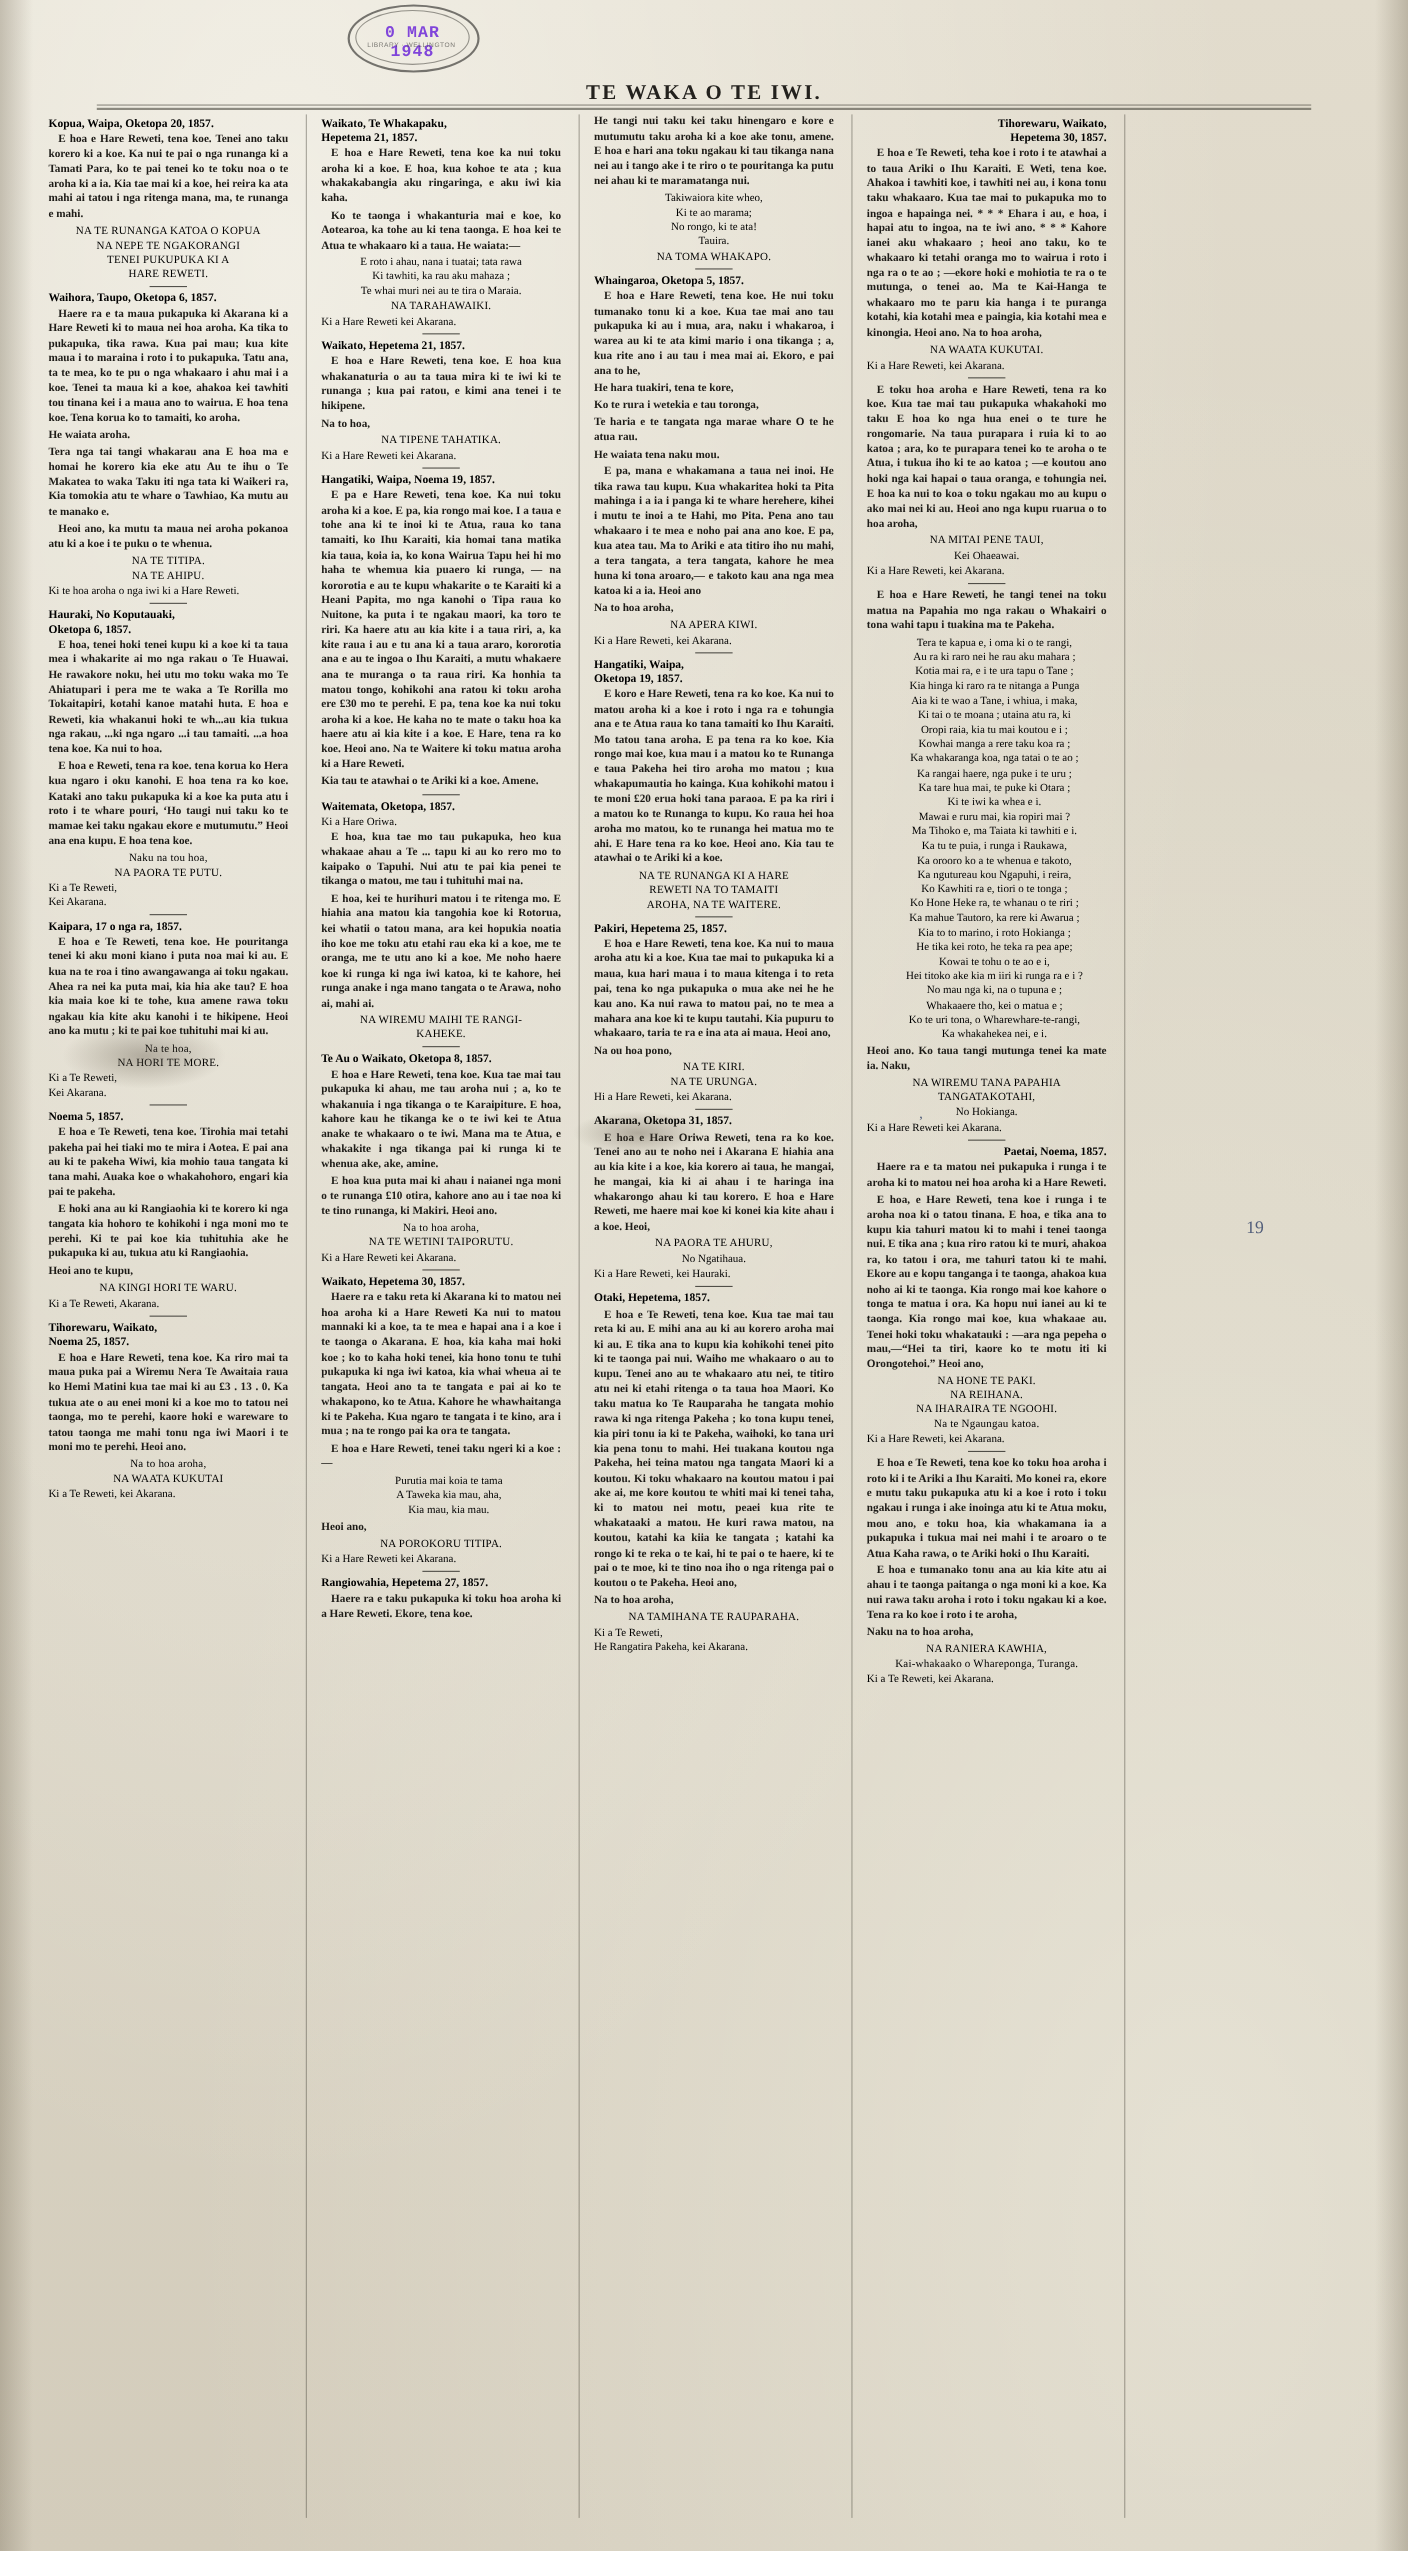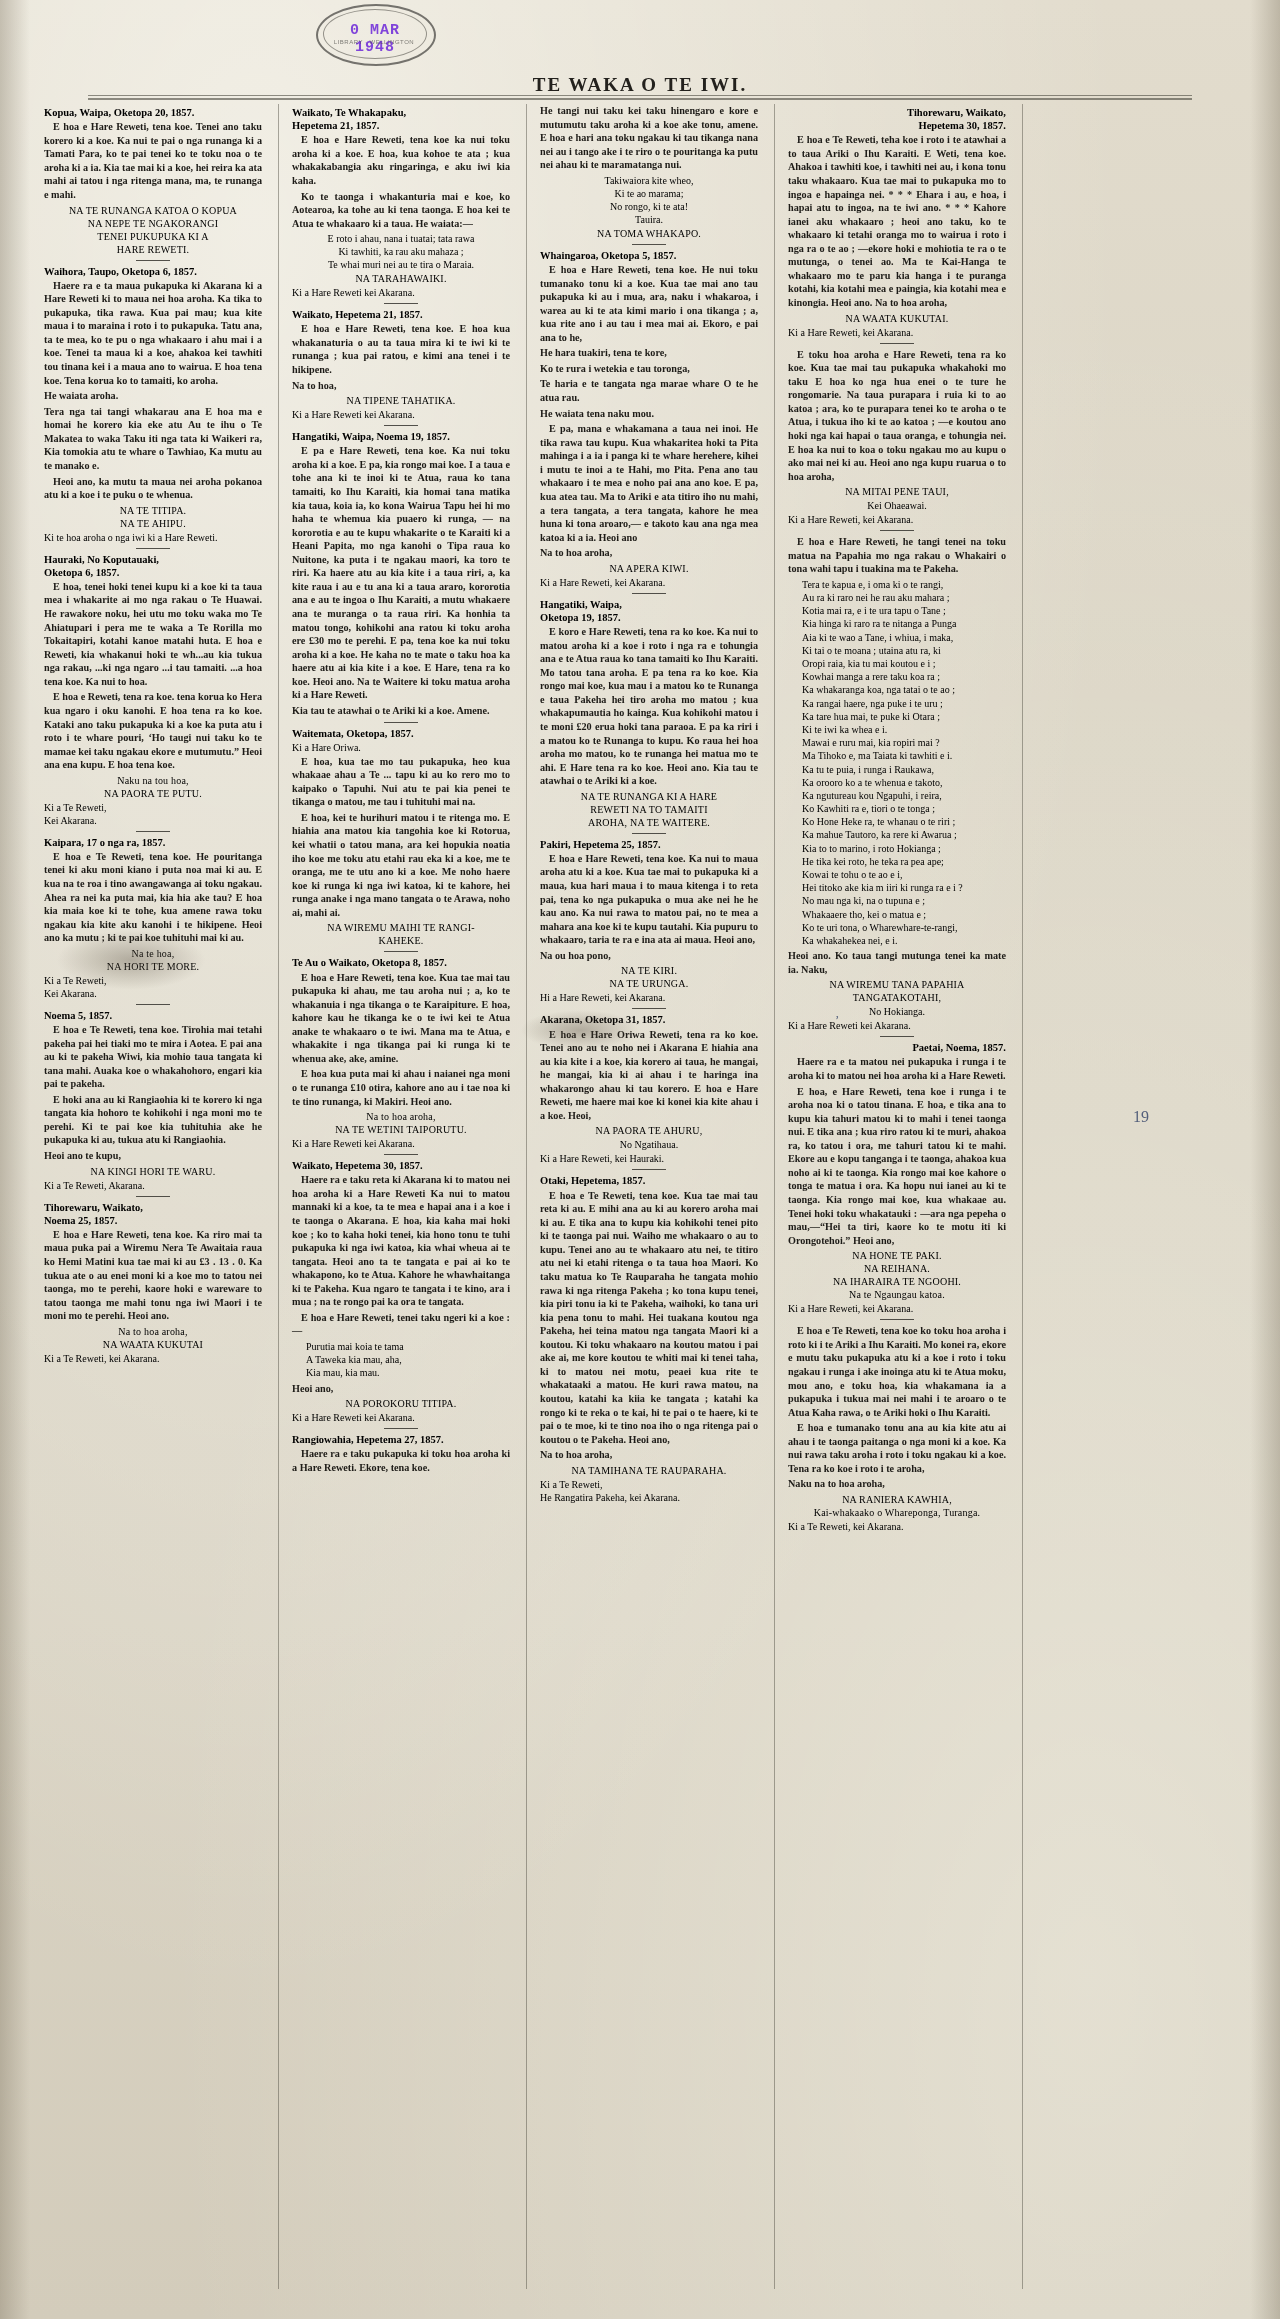--- a/index.html
+++ b/index.html
@@ -37,21 +37,21 @@
   .vline{position:absolute;top:0;width:1px;height:2185px;background:#4a463b;opacity:.45;}
   .v1{left:234px;} .v2{left:482px;} .v3{left:730px;} .v4{left:978px;}
   .hd{font-size:10.5px;font-weight:bold;line-height:1.25;margin:2px 0 1px 0;}
   .hd-r{font-size:10.5px;text-align:right;font-weight:bold;line-height:1.25;margin:2px 0 1px 0;}
   .p{font-size:10.2px;line-height:1.33;text-align:justify;text-indent:9px;margin:0 0 2px 0;color:#1d1b17;font-weight:bold;}
   .p.noind{text-indent:0;}
   .sig{font-size:10px;line-height:1.3;text-align:center;margin:1px 0;letter-spacing:.2px;}
   .sig-l{font-size:10px;line-height:1.3;text-align:left;margin:1px 0;}
   .sig-r{font-size:10px;line-height:1.3;text-align:center;margin:1px 0;}
   .verse{font-size:10px;line-height:1.3;text-align:center;margin:1px 0;}
-  .verse-l{font-size:10px;line-height:1.32;text-align:left;margin:1px 0 2px 14px;}
+  .verse-l{font-size:10px;line-height:1.32;text-align:center;margin:1px 0 2px 14px;}
   .dash{width:34px;height:1px;background:#2b2924;margin:4px auto 4px auto;opacity:.8;}
   .smudge{position:absolute;background:radial-gradient(ellipse at center, rgba(80,70,55,.35), rgba(80,70,55,0) 70%);}
   .pen{position:absolute;font-family:"Liberation Serif",serif;color:#2f3f66;opacity:.8;font-size:16px;}
   .edge{position:absolute;background:linear-gradient(90deg, rgba(120,110,90,.35), rgba(120,110,90,0));}
 </style>
 </head>
 <body>
 
 <div class="page">
   <div class="paper"></div>

